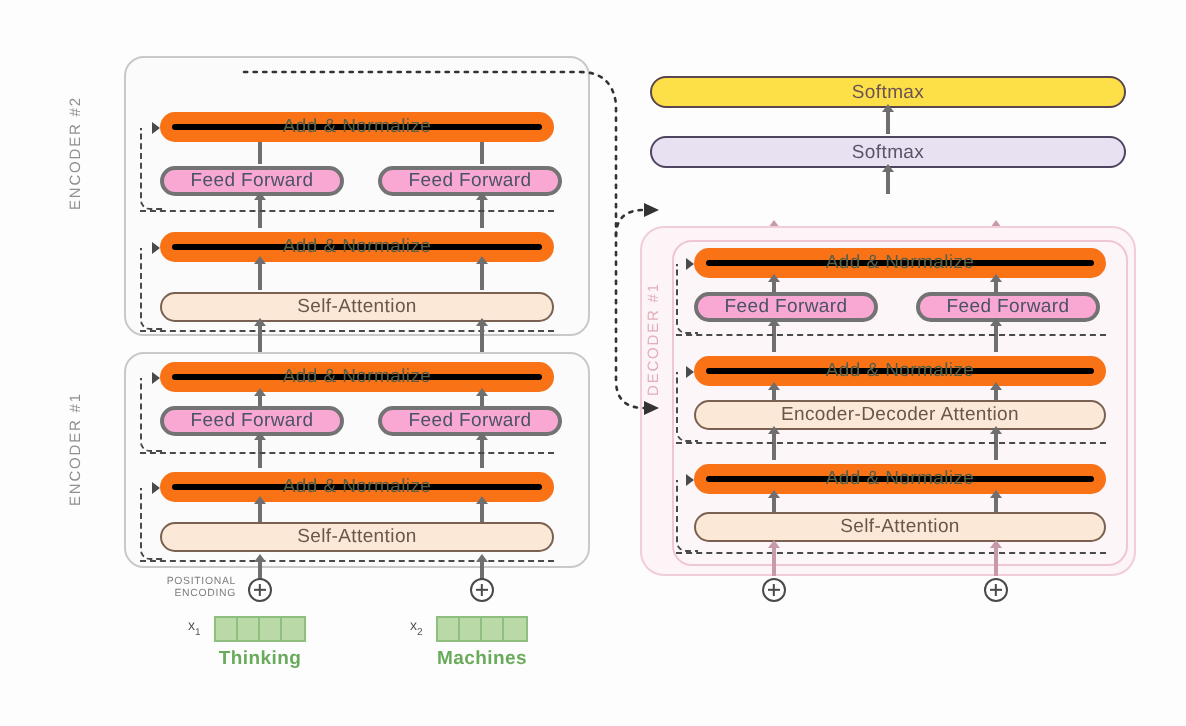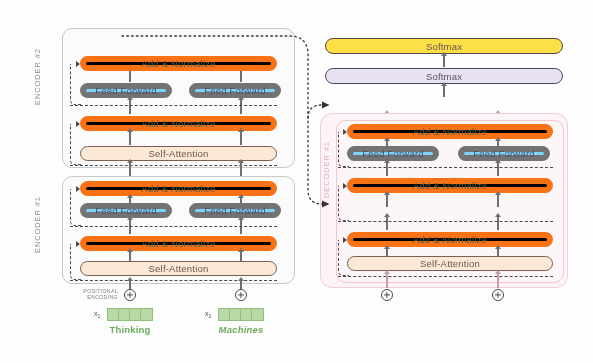--- a/index.html
+++ b/index.html
@@ -17,21 +17,21 @@
     position:absolute;
     box-sizing:border-box;
     border-radius:999px;
     display:flex;align-items:center;justify-content:center;
     font-size:9.5px;
     color:#5c5c5c;
     letter-spacing:.2px;
     white-space:nowrap;
   }
   .addnorm{background:#000000;border:6px solid #f97316;color:#55604a;}
-  .ffwd{background:#7dd3fc;border:6px solid #737373;color:#4a5266;}
+  .ffwd{background:#f9a8d4;border:2px solid #737373;color:#4a5266;}
   .attn{background:#fbe8d6;border:1px solid #7a6050;color:#6b564a;}
   .softmax{background:#fde047;border:1px solid #5a4550;color:#6b5257;}
   .linear{background:#e8e1f2;border:1px solid #4f4560;color:#5b5268;}
   .dec2{background:#ffffff;border:1px solid #e9c4cf;color:#d3a6b2;margin-top:32px;}
 
   
   .group{
     position:absolute;box-sizing:border-box;
     border-radius:10px;
     background:#fbfbfb;
@@ -223,21 +223,21 @@
   </div>
   <div class="word" style="left:98px;top:324px;width:64px;">Thinking</div>
 
   <div class="xlab" style="left:205px;top:310px;">x<sub>2</sub></div>
   <div class="embed" style="left:218px;top:308px;width:46px;height:13px;">
     <i></i>
       <i></i>
       <i></i>
       <i></i>
   </div>
-  <div class="word" style="left:207px;top:324px;width:68px;font-style:italic;">Machines</div>
+  <div class="word" style="left:207px;top:324px;width:68px;">Machines</div>
 
   <div class="pill softmax" style="left:325px;top:38px;width:238px;height:16px;">Softmax</div>
   <div class="arrow" style="left:443px;top:56px;height:11px;"></div>
 
   <div class="pill linear" style="left:325px;top:68px;width:238px;height:16px;">Softmax</div>
   <div class="arrow" style="left:443px;top:86px;height:11px;"></div>
 
   <div class="pill dec2" style="left:325px;top:97px;width:238px;height:16px;">DECODER #2</div>
 
   <div class="arrow pinkline" style="left:386px;top:114px;height:11px;"></div>
@@ -251,20 +251,21 @@
   <div class="pill addnorm" style="left:347px;top:124px;width:206px;height:15px;">Add &amp; Normalize</div>
   <div class="arrow" style="left:386px;top:141px;height:12px;"></div>
   <div class="arrow" style="left:497px;top:141px;height:12px;"></div>
   <div class="pill ffwd" style="left:347px;top:146px;width:92px;height:15px;">Feed Forward</div>
   <div class="pill ffwd" style="left:458px;top:146px;width:92px;height:15px;">Feed Forward</div>
   <div class="arrow" style="left:386px;top:163px;height:13px;"></div>
   <div class="arrow" style="left:497px;top:163px;height:13px;"></div>
   <div class="pill addnorm" style="left:347px;top:178px;width:206px;height:15px;">Add &amp; Normalize</div>
   <div class="arrow" style="left:386px;top:195px;height:12px;"></div>
   <div class="arrow" style="left:497px;top:195px;height:12px;"></div>
+  <div class="pill attn" style="left:347px;top:200px;width:206px;height:15px;">Encoder-Decoder Attention</div>
   <div class="arrow" style="left:386px;top:217px;height:13px;"></div>
   <div class="arrow" style="left:497px;top:217px;height:13px;"></div>
   <div class="pill addnorm" style="left:347px;top:232px;width:206px;height:15px;">Add &amp; Normalize</div>
   <div class="arrow" style="left:386px;top:249px;height:12px;"></div>
   <div class="arrow" style="left:497px;top:249px;height:12px;"></div>
   <div class="pill attn" style="left:347px;top:256px;width:206px;height:15px;">Self-Attention</div>
 
   <div class="hdash" style="left:338px;top:167px;width:215px;"></div>
   <div class="resid" style="left:338px;top:132px;width:11px;height:35px;"></div>
   <div class="resid-head" style="left:343px;top:129px;"></div>

